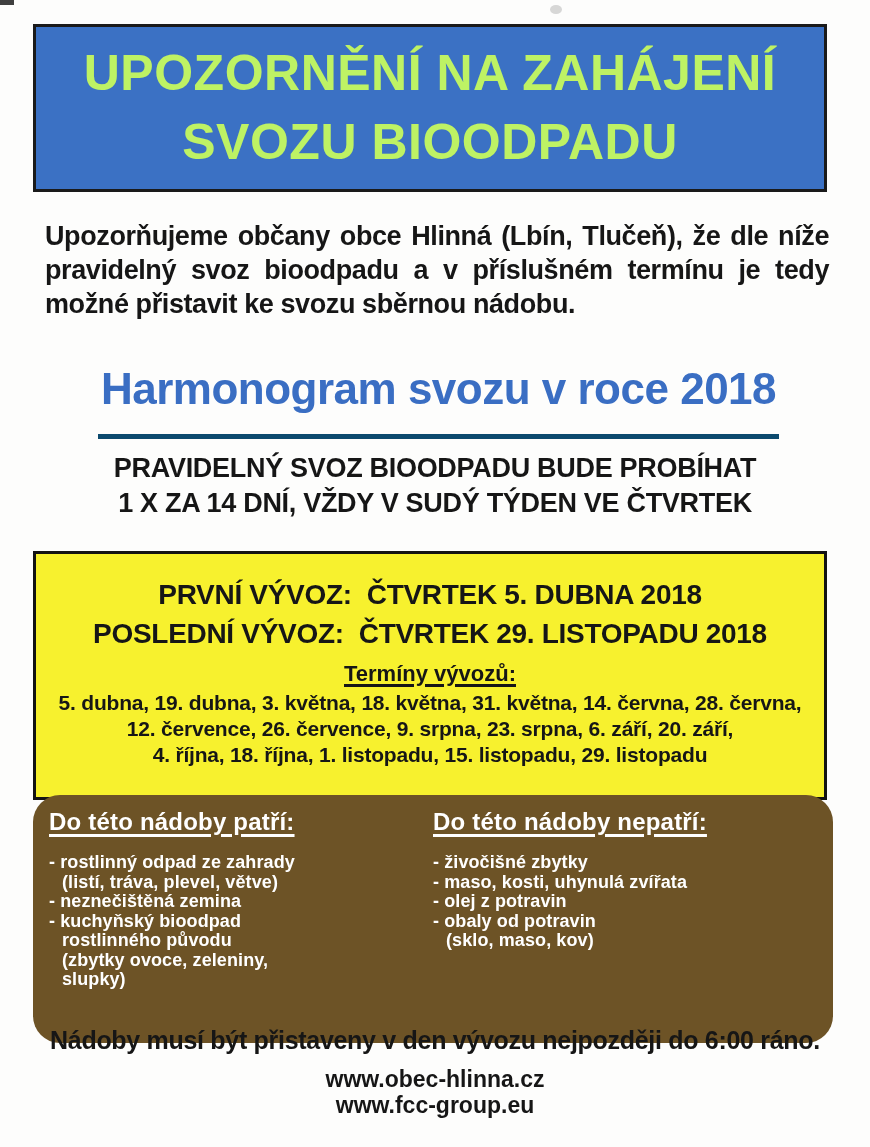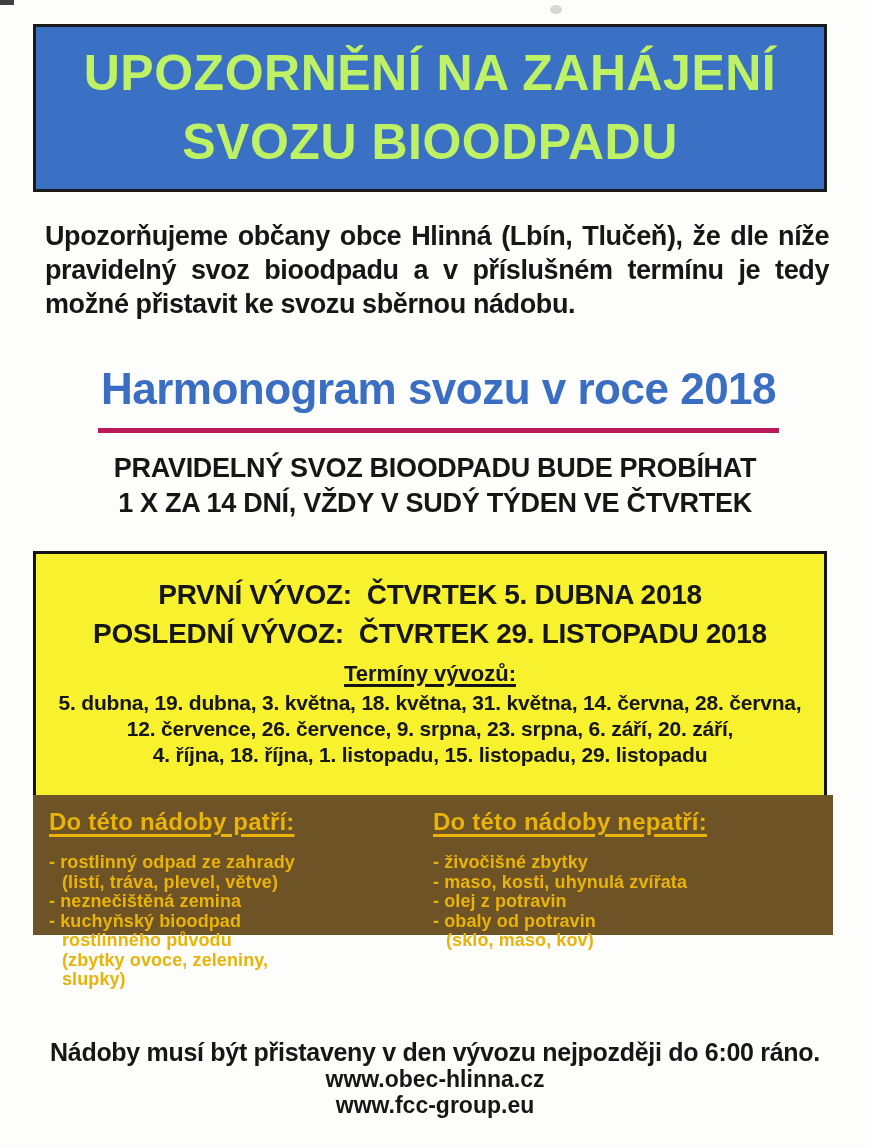--- a/index.html
+++ b/index.html
@@ -24,50 +24,50 @@
   }
 
   .intro { position:absolute; left:45px; top:219px; width:784px;
            font-size:27px; line-height:34px; letter-spacing:-0.4px; }
   .intro .jl { text-align:justify; text-align-last:justify; }
   .intro .jl-last { text-align:left; }
 
   .sched-title { position:absolute; left:0; top:366px; width:100%; text-align:center; }
   .sched-title span {
     display:inline-block; font-size:44px; line-height:46px; letter-spacing:-0.5px;
-    border-bottom:5px solid #be185d; padding:0 3px 16px 3px; white-space:nowrap;margin-left:7px;
+    border-bottom:5px solid #0c4a6e; padding:0 3px 22px 3px; white-space:nowrap;margin-left:7px;
   }
 
   .freq { position:absolute; left:0; top:451px; width:100%; text-align:center;
           font-size:27px; line-height:35px; letter-spacing:-0.3px; }
 
   .yellow-box {
     position:absolute; left:33px; top:551px; width:794px; height:249px;
     box-sizing:border-box; border:3px solid #141414;
     text-align:center; padding-top:24px;
   }
   .y-line  { font-size:28px; line-height:34px; letter-spacing:-0.3px; white-space:nowrap; }
   .y-line2 { margin-top:5px;text-align:center; }
   .y-terms-h { margin-top:10px; font-size:22px; line-height:26px;
                text-decoration:underline; text-decoration-thickness:3px; text-underline-offset:3px; }
   .y-dates { font-size:21px; line-height:26px; letter-spacing:-0.2px; white-space:nowrap; }
   .y-dates-first { margin-top:3px; }
 
-  .brown-box { position:absolute; left:33px; top:795px; width:800px; height:140px; color:#eab308; }
+  .brown-box { position:absolute; left:33px; top:795px; width:800px; height:248px; color:#ffffff;border-radius:27px; }
   .bcol { position:absolute; top:13px; }
   .bcol-left  { left:16px;  width:372px; }
   .bcol-right { left:400px; width:390px; }
   .b-heading { font-size:24px; line-height:28px; letter-spacing:0.2px;
                text-decoration:underline; text-decoration-thickness:3px; text-underline-offset:4px;
                margin-bottom:17px; white-space:nowrap; }
   .b-item { font-size:18px; line-height:19.5px; letter-spacing:0.1px; white-space:nowrap; }
   .b-item.indent { padding-left:13px; }
 
   .notice { position:absolute; left:0; top:1026px; width:100%; text-align:center;
-            font-size:25px; letter-spacing:-0.3px; white-space:nowrap;margin-top:12px; }
+            font-size:25px; letter-spacing:-0.3px; white-space:nowrap; }
   .url { position:absolute; left:0; width:100%; text-align:center; font-size:23px; }
   .url-1 { top:1066px; }
   .url-2 { top:1092px; }
 </style>
 </head>
 <body>
 
 <div>
 
   <div class="artifact-dash"></div>

